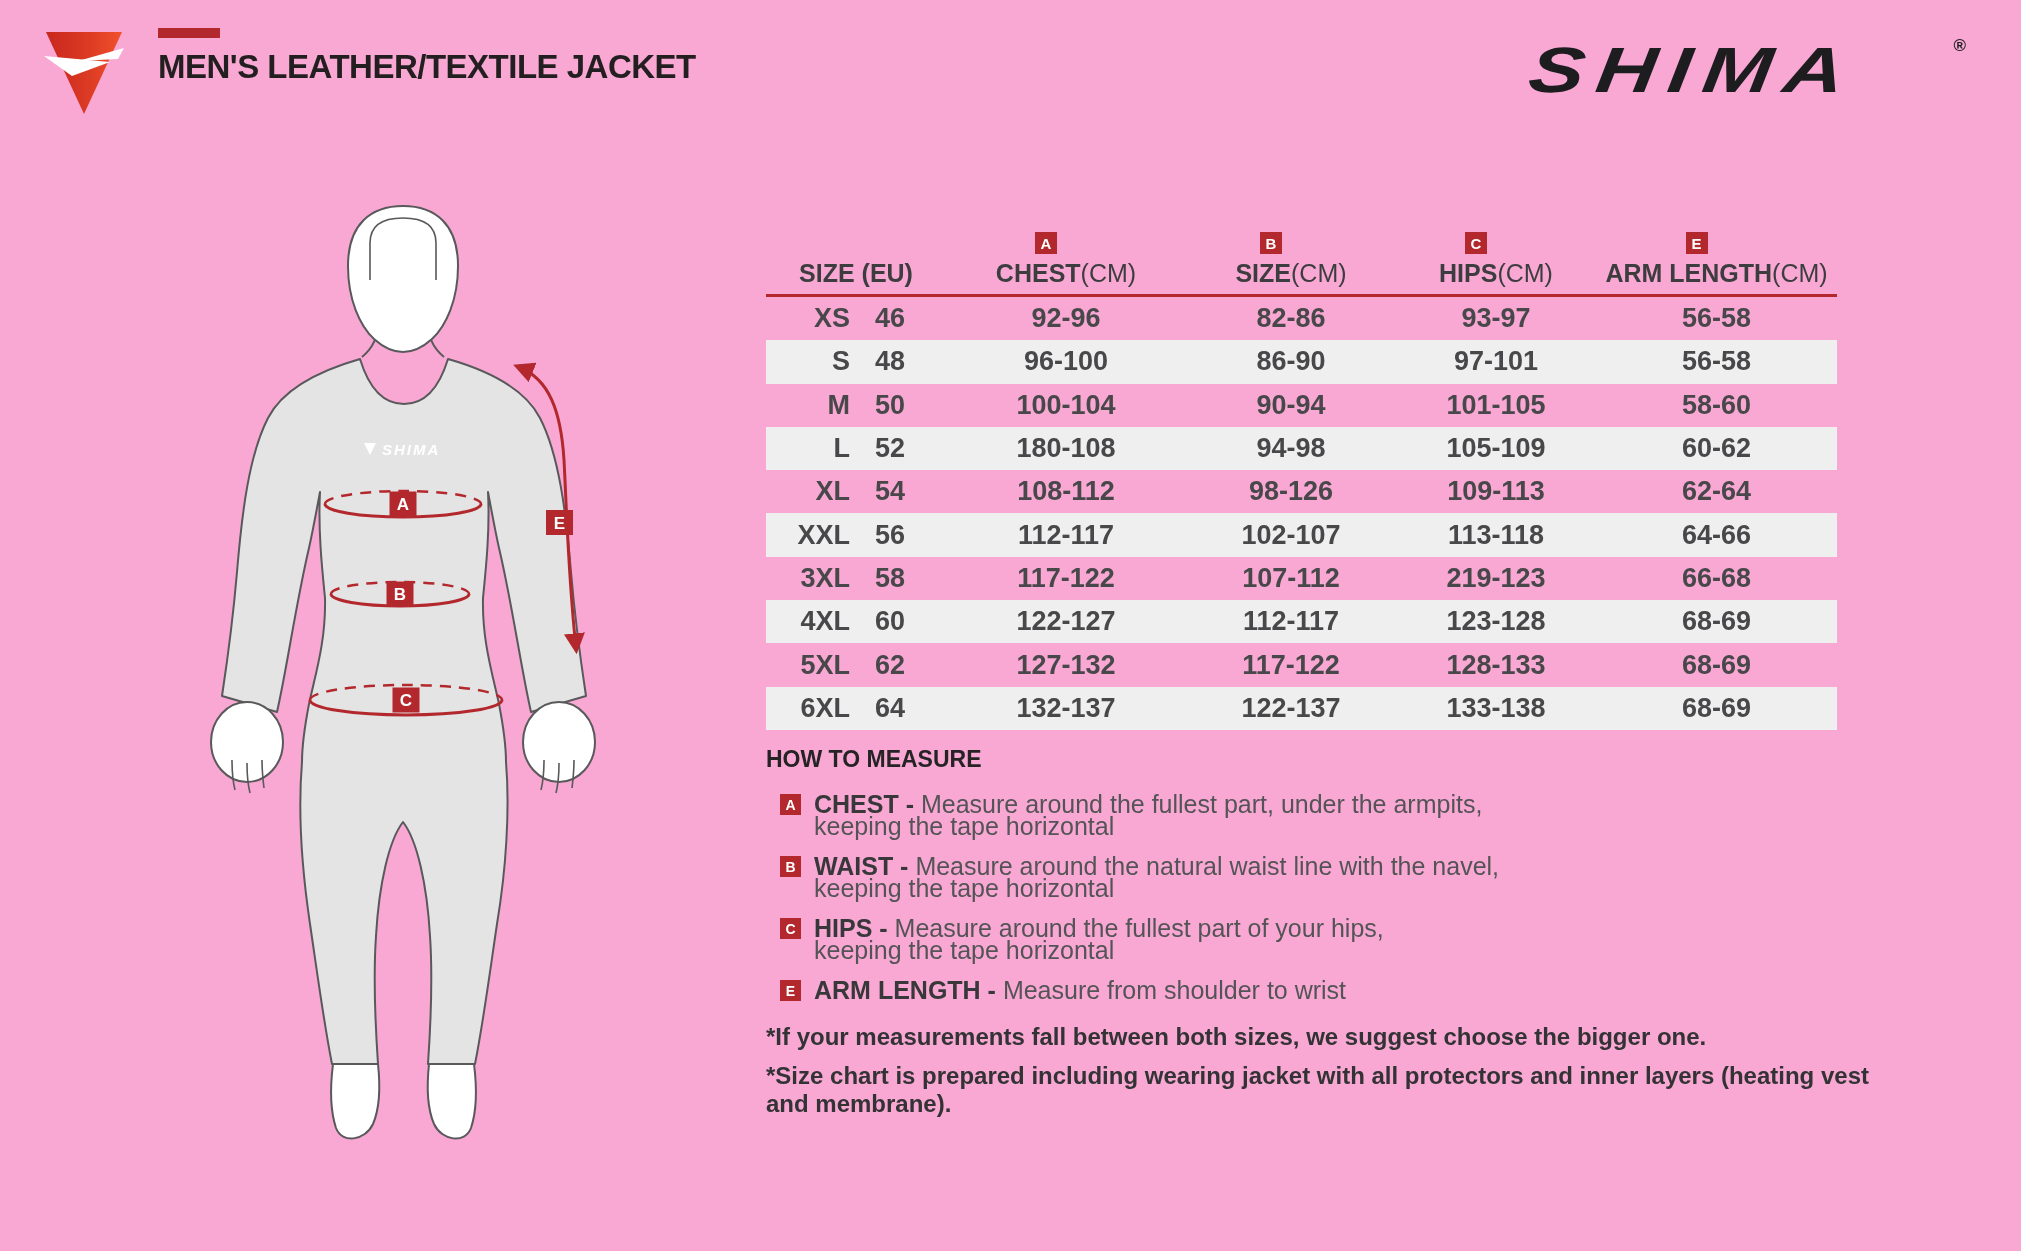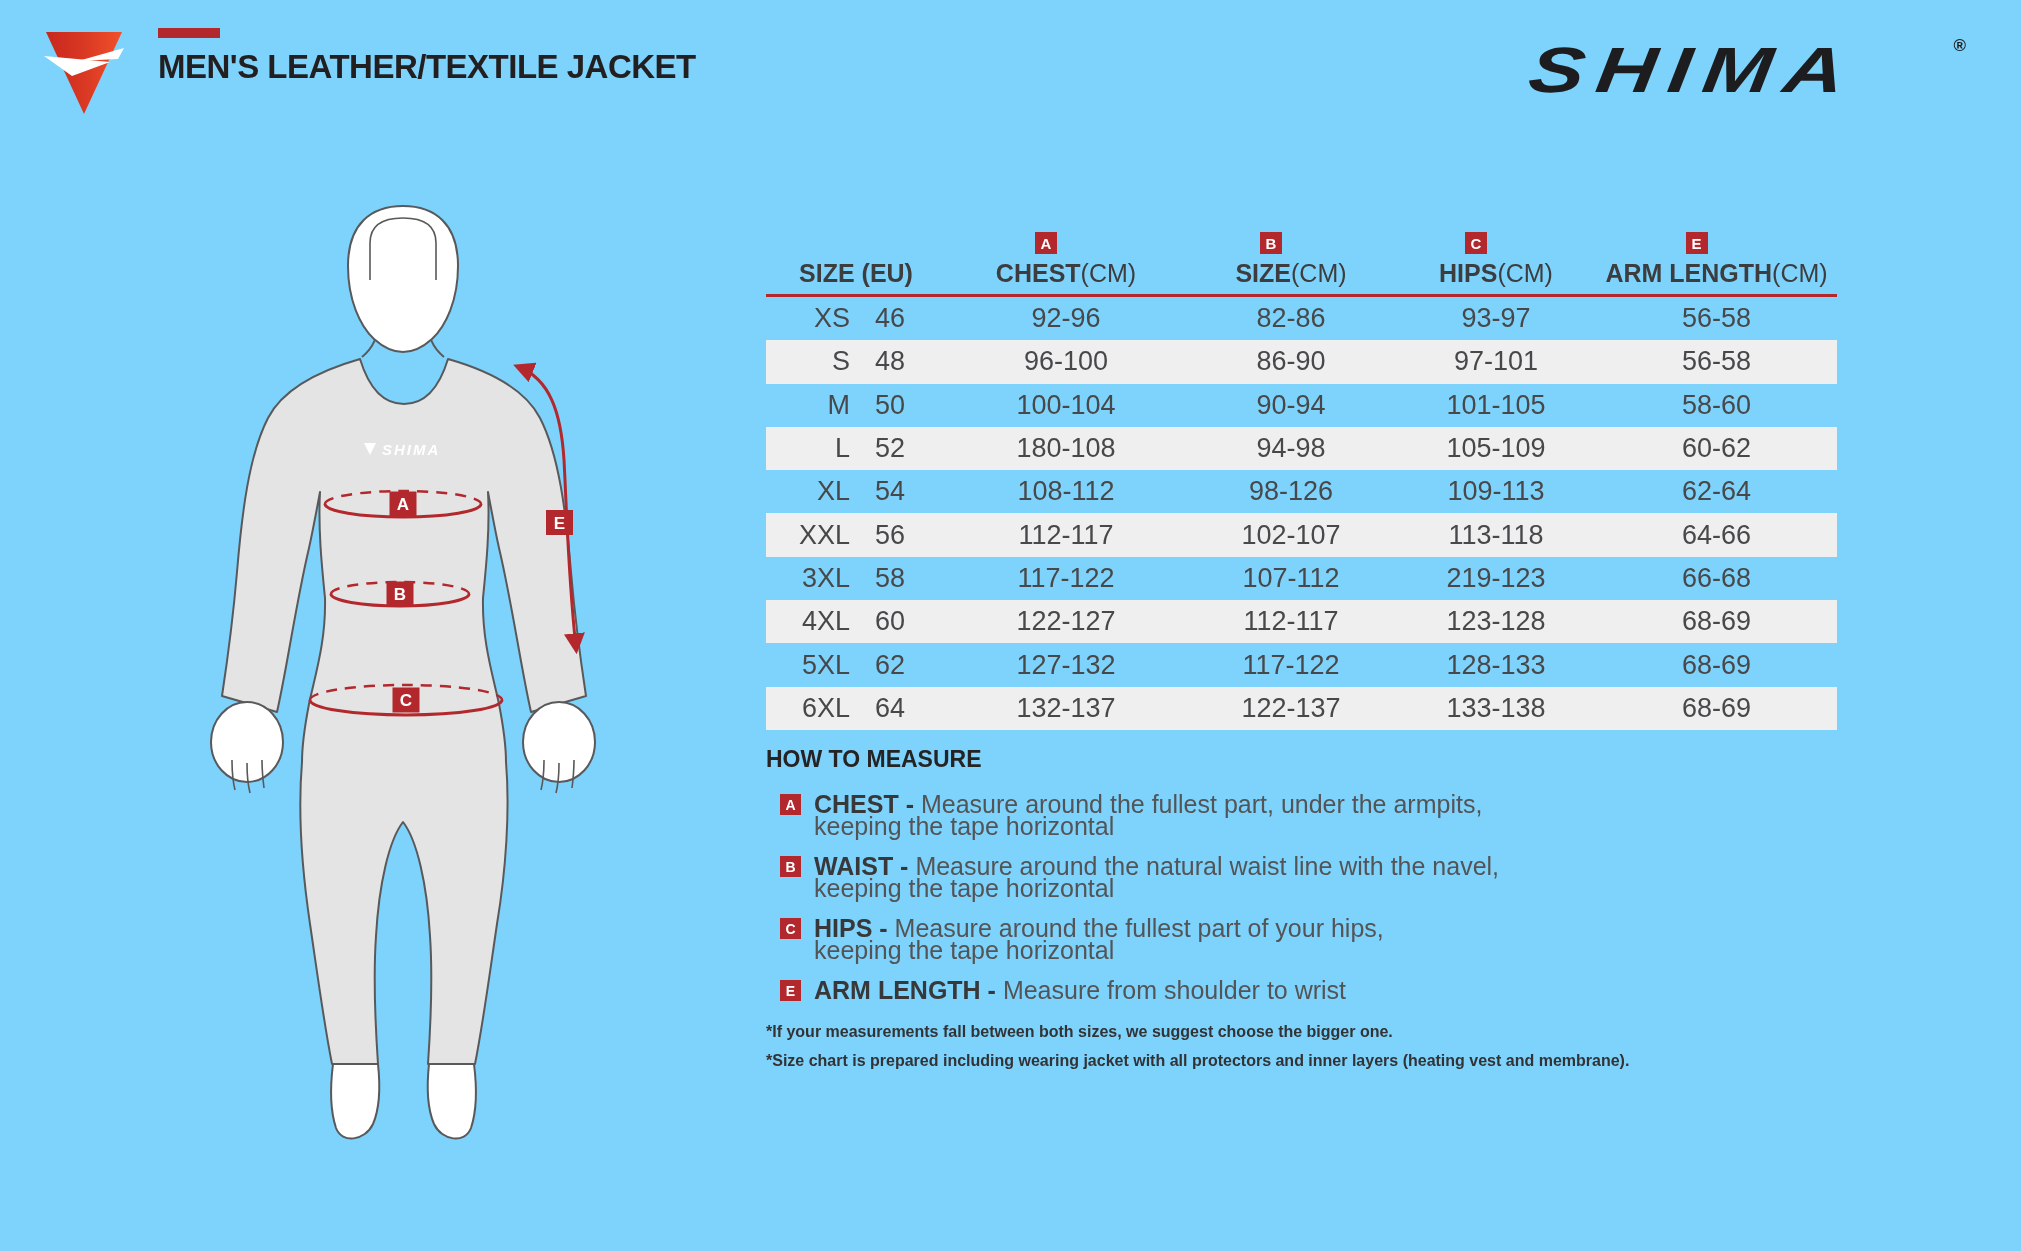--- a/index.html
+++ b/index.html
@@ -1,17 +1,17 @@
 <!DOCTYPE html>
 <html><head>
 <meta charset="utf-8">
 <style>
   html,body{margin:0;padding:0;background:#fff;}
   body{width:2021px;height:1251px;font-family:"Liberation Sans",sans-serif;position:relative;overflow:hidden;}
-  .canvas{position:absolute;inset:0;background:#7dd3fc;}
+  .canvas{position:absolute;inset:0;background:#f9a8d4;}
 
   
   .logo-mark{position:absolute;left:44px;top:26px;}
   .title-block{position:absolute;left:158px;top:28px;}
   .title-bar{width:62px;height:10px;background:#b3282d;}
   .page-title{margin-top:10px;font-size:33px;font-weight:700;color:#231f20;letter-spacing:-0.5px;white-space:nowrap;}
   .brand{position:absolute;left:1524px;top:30px;width:430px;height:80px;}
   .brand-word{font-size:64px;font-weight:700;font-style:italic;color:#1d1d1f;letter-spacing:9px;
               transform:scaleX(1.30) skewX(-6deg);transform-origin:left bottom;display:inline-block;line-height:80px;}
   .brand-reg{position:absolute;right:-12px;top:6px;font-size:17px;font-weight:700;color:#1d1d1f;font-style:normal;}
@@ -25,36 +25,36 @@
   .hcell{display:flex;flex-direction:column;align-items:center;justify-content:flex-end;padding-bottom:6px;}
   .hcell-size{justify-content:flex-end;}
   .hlabel{font-size:25px;color:#3d3d3f;white-space:nowrap;}
   .hlabel b{font-weight:700;}
   .hlabel span{font-weight:400;}
   .badge{background:#b3282d;color:#fff;font-weight:700;display:inline-flex;align-items:center;justify-content:center;}
   .hbadge{width:22px;height:22px;font-size:15px;margin-bottom:5px;transform:translateX(-20px);}
   .tbody{}
   .trow{display:grid;grid-template-columns:180px 240px 210px 200px 241px;height:43.3px;align-items:center;}
   .trow:nth-child(even){background:#efefef;}
-  .tcell{font-size:27px;color:#48484a;text-align:center;}
+  .tcell{font-size:27px;color:#48484a;text-align:center;font-weight:bold;}
   .c-size{display:flex;align-items:center;justify-content:flex-start;}
   .sz-label{display:inline-block;width:84px;text-align:right;}
   .sz-eu{display:inline-block;margin-left:25px;width:62px;text-align:left;}
 
   
   .howto{position:absolute;left:766px;top:746px;width:1150px;}
   .howto-heading{font-size:23px;font-weight:700;color:#262324;letter-spacing:0;}
   .howto-items{margin-top:20px;margin-left:14px;}
   .hitem{display:flex;gap:13px;margin-bottom:18px;}
   .ibadge{width:21px;height:21px;font-size:14px;flex:0 0 21px;margin-top:1px;}
   .itext{font-size:25px;line-height:22px;}
   .itext b{color:#38383a;font-weight:700;}
   .itext .desc{color:#545456;font-weight:400;}
   .footnotes{margin-top:22px;}
-  .footnote{font-size:16px;font-weight:700;color:#333335;margin-bottom:11px;}
+  .footnote{font-size:24px;font-weight:700;color:#333335;margin-bottom:11px;}
 </style>
 </head>
 <body>
 
 <div class="canvas">
 
   <div class="logo-mark">
     <svg width="80" height="90" viewBox="0 0 80 90">
       <defs>
         <linearGradient id="lg" x1="0" y1="0" x2="1" y2="0">

